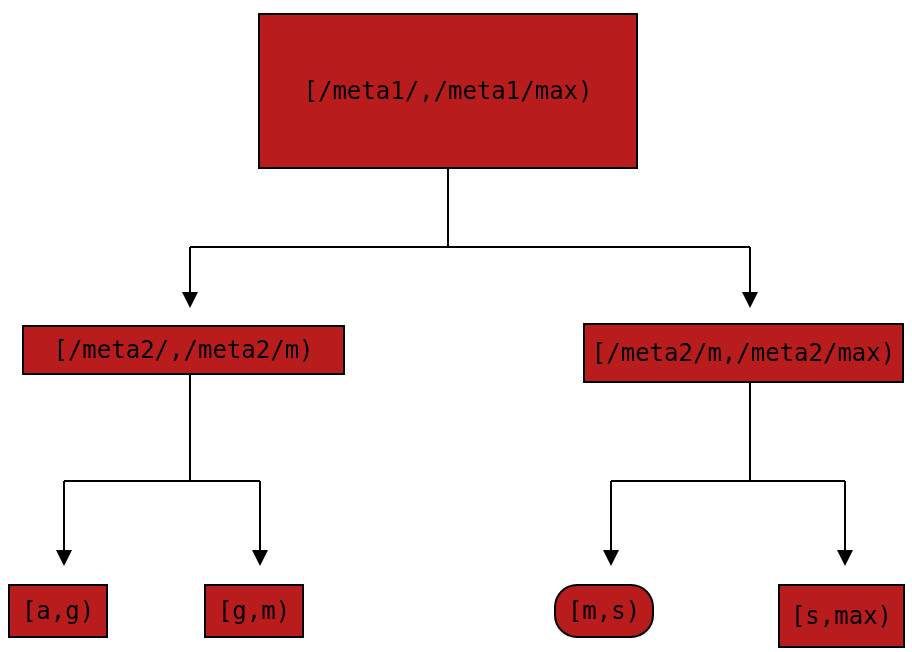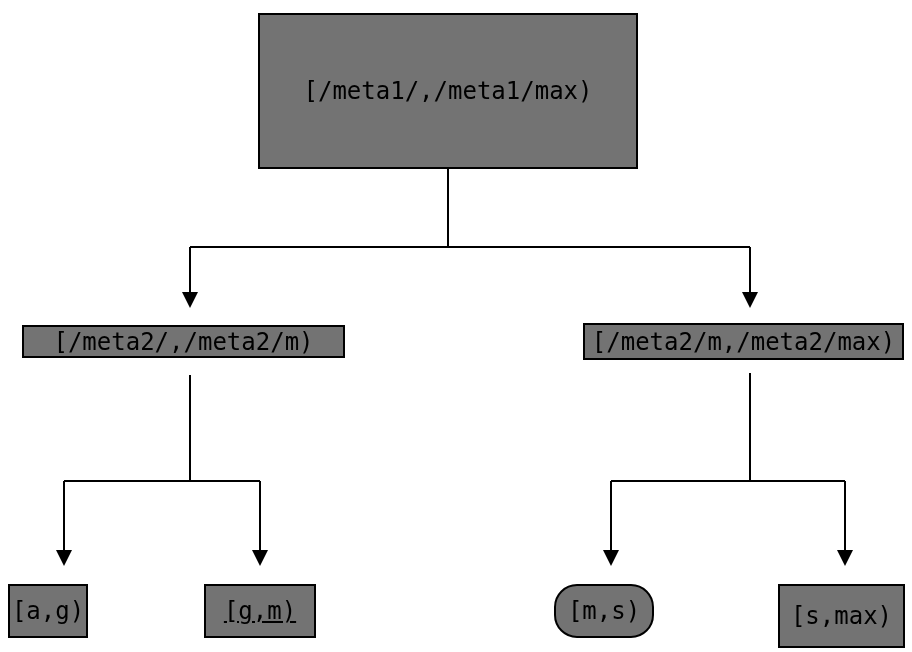--- a/index.html
+++ b/index.html
@@ -31,33 +31,33 @@
     stroke-width: 2;
   }
   svg.edges polygon.arrow {
     fill: #000000;
     stroke: none;
   }
   .node {
     position: absolute;
     box-sizing: border-box;
     border: 2px solid #000000;
-    background: #737373;
+    background: #b91c1c;
     display: flex;
     align-items: center;
     justify-content: center;
     font-size: 24px;
     line-height: 1;
     white-space: nowrap;
   }
   .node-root  { left: 258px; top: 13px;  width: 380px; height: 156px; }
-  .node-left  { left: 22px;  top: 325px; width: 323px; height: 33px;  }
-  .node-right { left: 583px; top: 323px; width: 321px; height: 37px;  }
-  .node-leaf-ag   { left: 8px;   top: 584px; width: 80px; height: 54px; }
-  .node-leaf-gm   { left: 204px; top: 584px; width: 112px; height: 54px; text-decoration: underline; }
+  .node-left  { left: 22px;  top: 325px; width: 323px; height: 50px;  }
+  .node-right { left: 583px; top: 323px; width: 321px; height: 60px;  }
+  .node-leaf-ag   { left: 8px;   top: 584px; width: 100px; height: 54px; }
+  .node-leaf-gm   { left: 204px; top: 584px; width: 100px; height: 54px; }
   .node-leaf-ms   { left: 554px; top: 584px; width: 100px; height: 54px; border-radius: 23px; }
   .node-leaf-smax { left: 778px; top: 584px; width: 127px; height: 64px; }
 </style>
 </head>
 <body>
 
 <div class="canvas">
 
   <svg class="edges" viewBox="0 0 912 652" aria-hidden="true">
 

